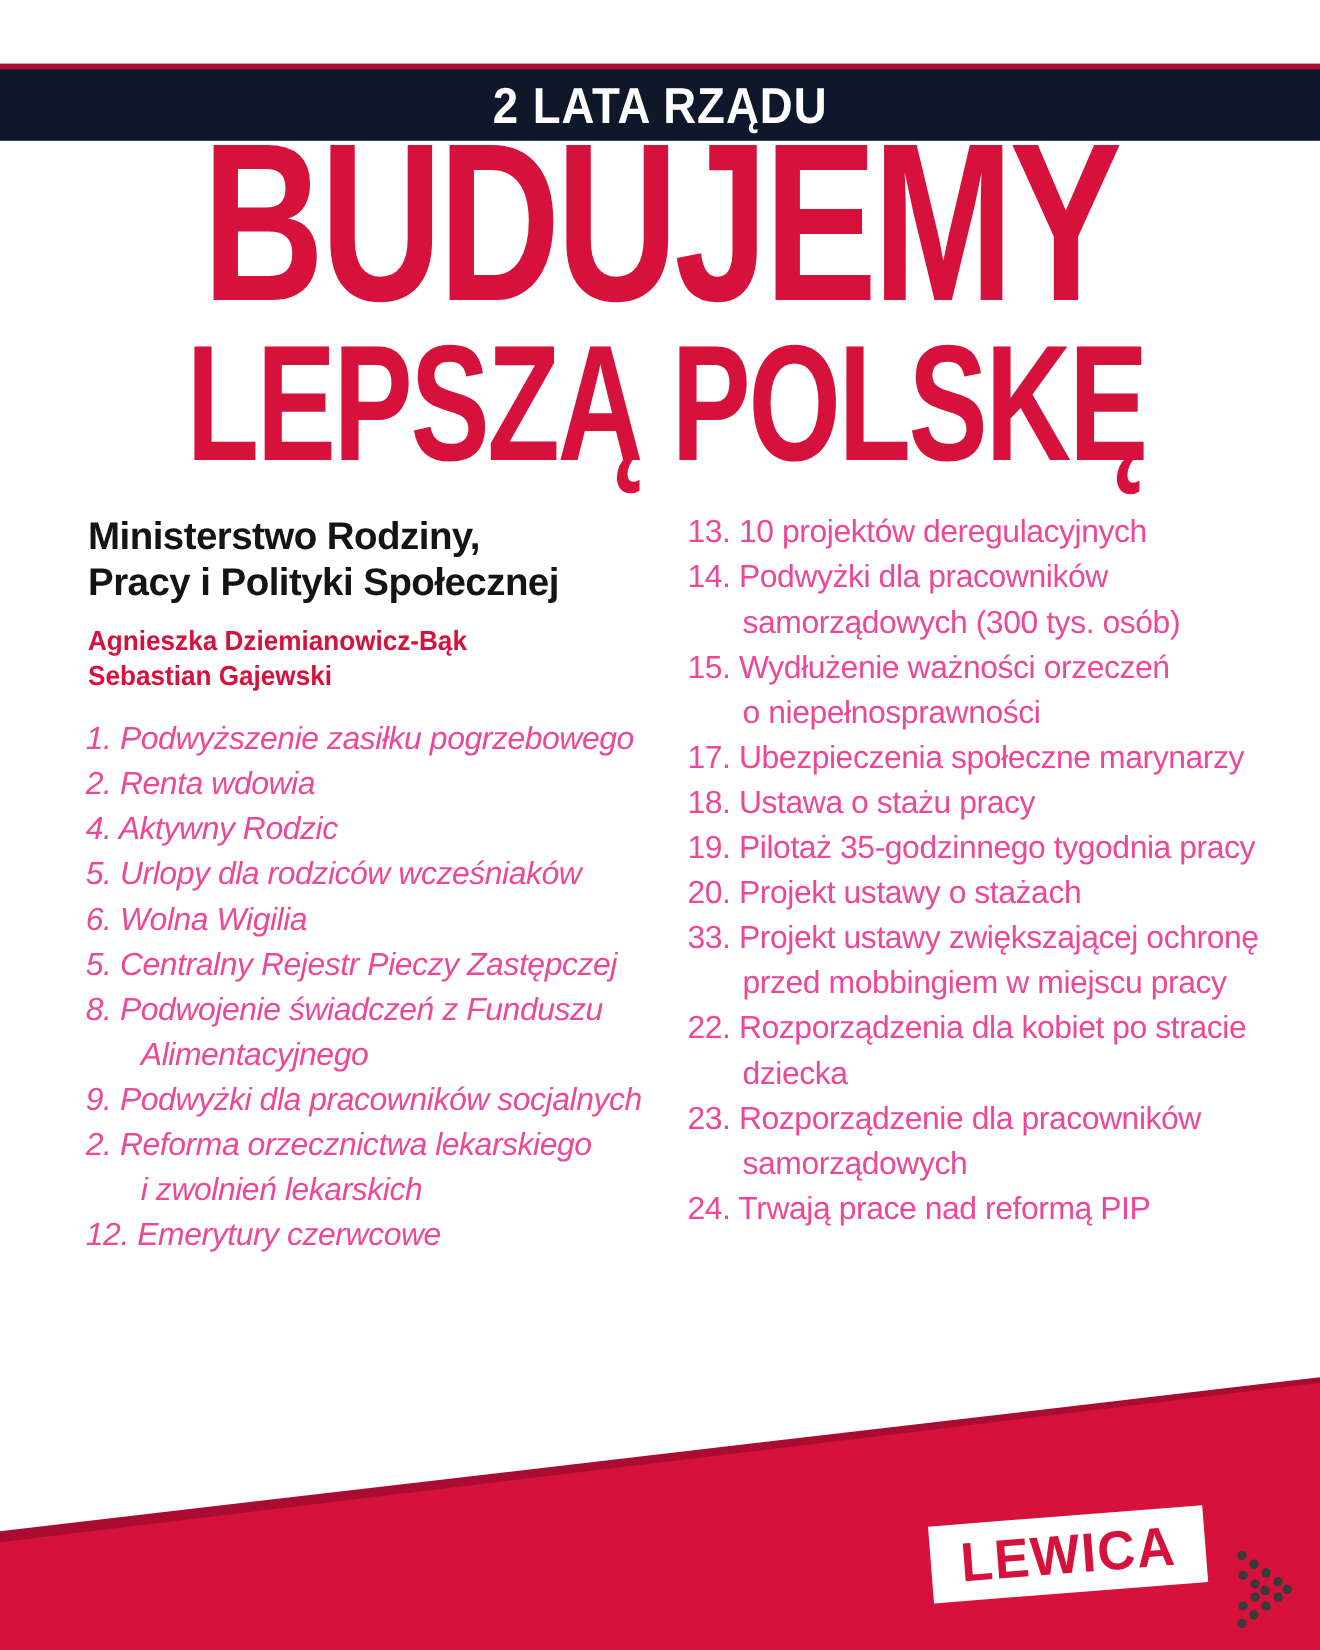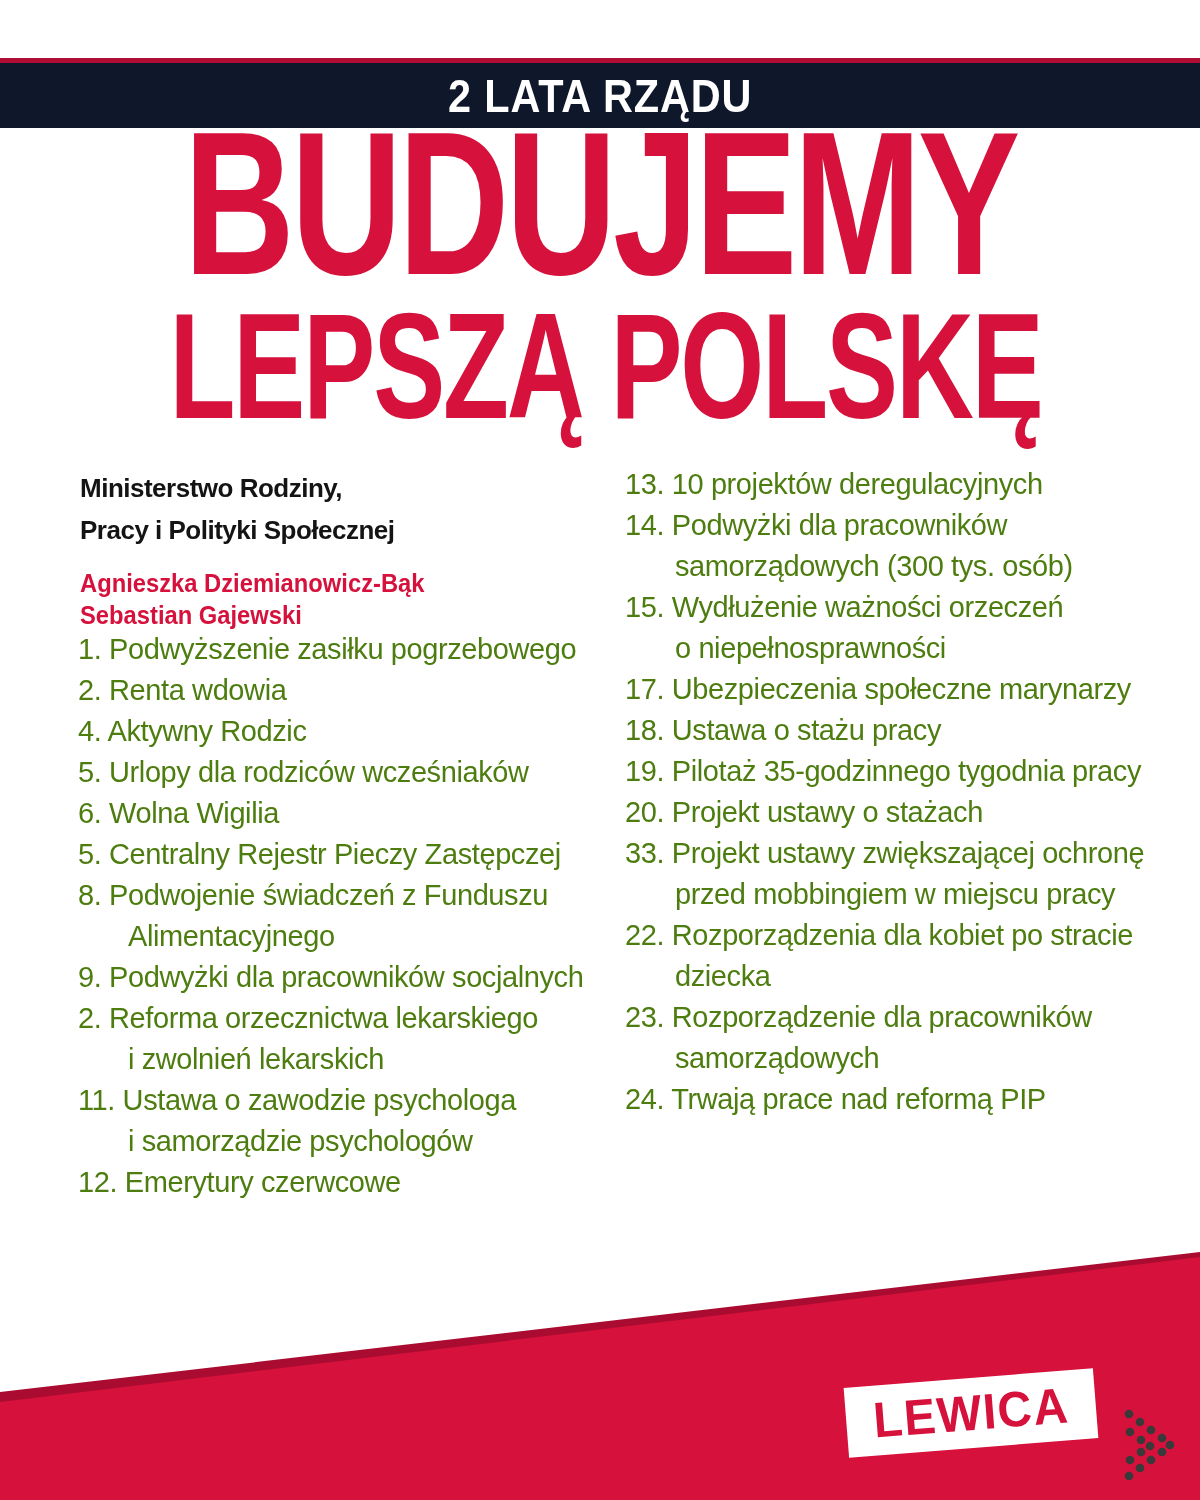--- a/index.html
+++ b/index.html
@@ -32,36 +32,36 @@
   }
   .title-line2 { top:291px; }
   .title-line2 .t {
     display:inline-block; font-size:150px; line-height:1;
     letter-spacing:-3px; transform:scaleX(.72); transform-origin:center top; white-space:nowrap;
   }
 
   
   .ministry-name {
     position:absolute; left:80px; top:467px;
-    font-size:26px; line-height:42px; font-weight:bold; color:#141414;
+    font-size:35px; line-height:42px; font-weight:bold; color:#141414;
     letter-spacing:-0.5px; white-space:pre-line;
   }
   .ministers {
     position:absolute; left:80px; top:567px;
     color:#D5113C; font-weight:bold; font-size:25px; line-height:32px;
     transform:scaleX(.95); transform-origin:left top; white-space:nowrap;
   }
 
   
   .list {
     position:absolute; margin:0; padding:0; list-style:none;
-    font-size:29px; line-height:41px; color:#4d7c0f; letter-spacing:-0.4px;
+    font-size:29px; line-height:41px; color:#ec4899; letter-spacing:-0.4px;
   }
   .list li { white-space:pre-line; padding-left:50px; text-indent:-50px; }
-  .list-left  { left:78px;  top:629px; width:565px; }
+  .list-left  { left:78px;  top:652px; width:565px;font-style:italic; }
   .list-right { left:625px; top:464px; width:575px; }
 
   
   .footer-band { position:absolute; left:0; top:1240px; width:1200px; height:260px; }
 
   
   .lewica-box {
     position:absolute; left:846px; top:1378px; width:250px; height:70px;
     background:#ffffff; transform:rotate(-4.5deg);
     display:flex; align-items:center; justify-content:center;
@@ -100,22 +100,20 @@
   <li>2. Renta wdowia</li>
   <li>4. Aktywny Rodzic</li>
   <li>5. Urlopy dla rodziców wcześniaków</li>
   <li>6. Wolna Wigilia</li>
   <li>5. Centralny Rejestr Pieczy Zastępczej</li>
   <li>8. Podwojenie świadczeń z Funduszu
 Alimentacyjnego</li>
   <li>9. Podwyżki dla pracowników socjalnych</li>
   <li>2. Reforma orzecznictwa lekarskiego
 i zwolnień lekarskich</li>
-  <li>11. Ustawa o zawodzie psychologa
-i samorządzie psychologów</li>
   <li>12. Emerytury czerwcowe</li>
 </ul>
 
 <ul class="list list-right">
   <li>13. 10 projektów deregulacyjnych</li>
   <li>14. Podwyżki dla pracowników
 samorządowych (300 tys. osób)</li>
   <li>15. Wydłużenie ważności orzeczeń
 o niepełnosprawności</li>
   <li>17. Ubezpieczenia społeczne marynarzy</li>

